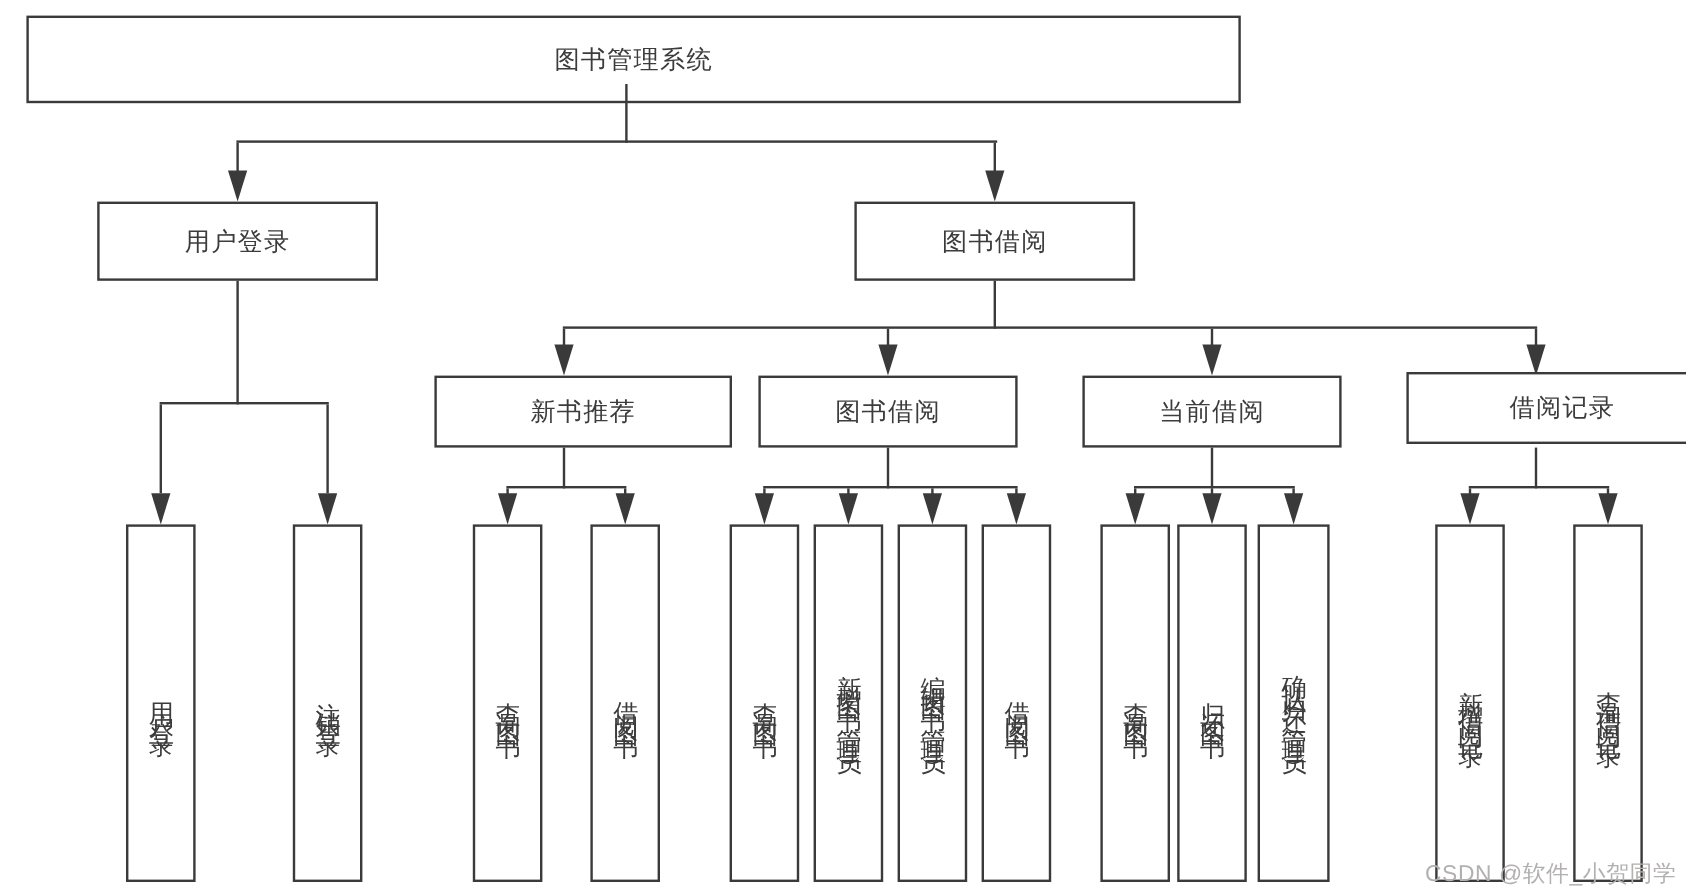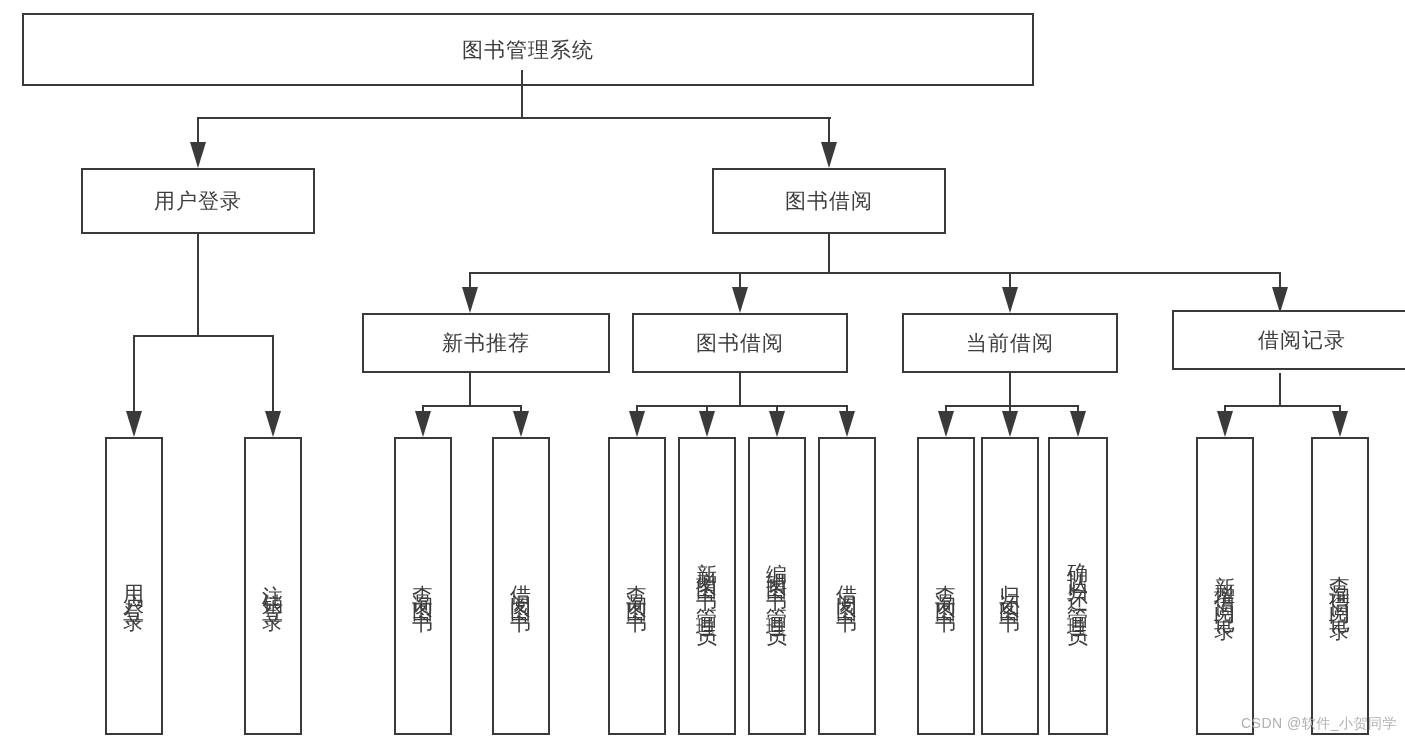--- a/index.html
+++ b/index.html
@@ -41,21 +41,21 @@
     position:absolute;width:0;height:0;
     border-left:8px solid transparent;
     border-right:8px solid transparent;
     border-top:26px solid var(--line);
   }
 
   
   #watermark{
     position:absolute;
     top:715px;right:8px;
-    font-size:14px;
+    font-size:19px;
     color:#b3b0b0;
     letter-spacing:0.5px;
     z-index:5;
     white-space:nowrap;
   }
 </style>
 </head>
 <body>
 
 <div id="stage">

